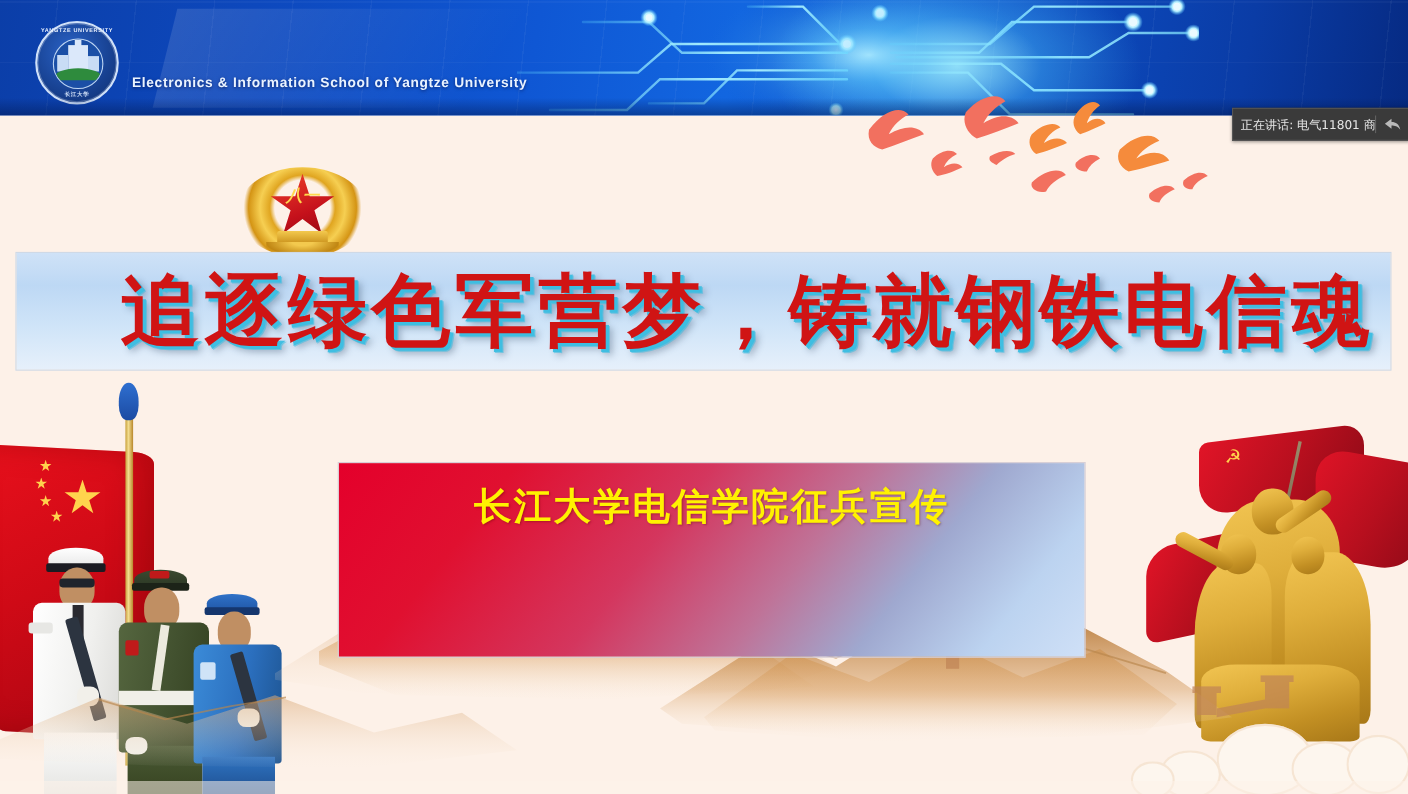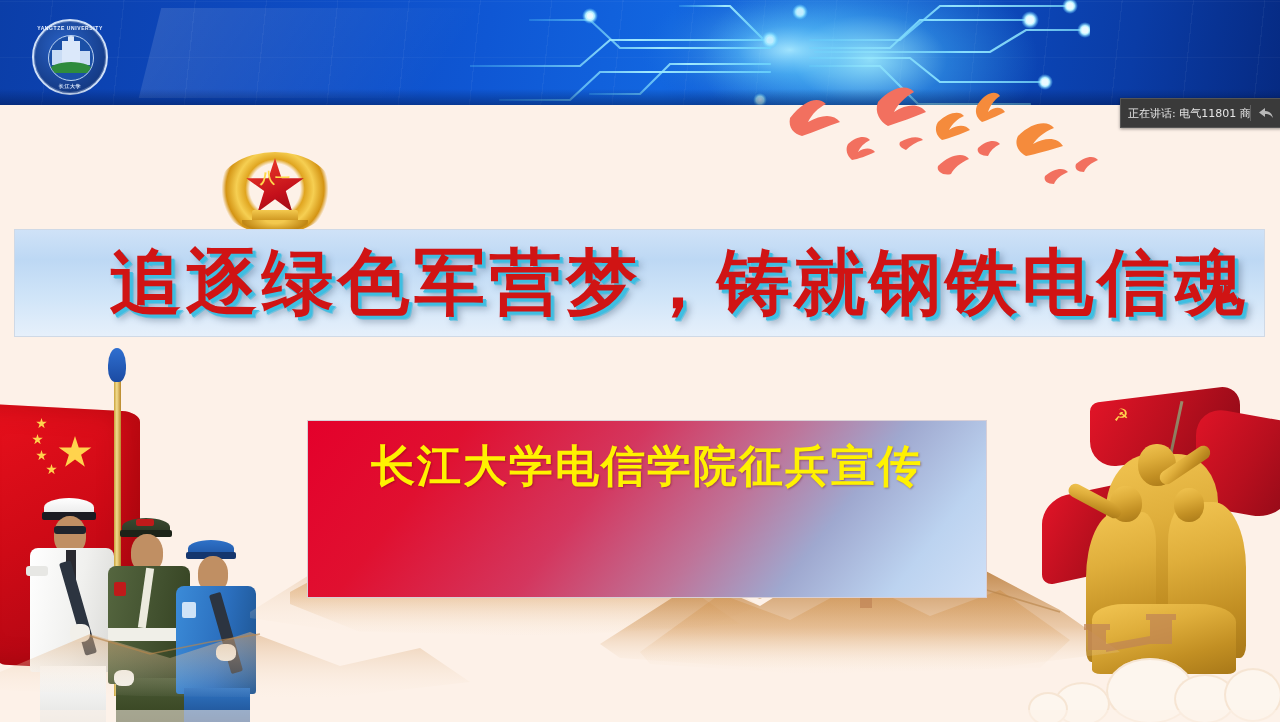--- a/index.html
+++ b/index.html
@@ -49,21 +49,21 @@
   .hdr-title-cn{position:absolute;left:118px;top:22px;color:#ffffff;font-size:37px;
     font-weight:bold;letter-spacing:4px;line-height:1;
     text-shadow:0 2px 5px rgba(0,10,60,.65);font-family:"DejaVu Sans",sans-serif;}
   .hdr-title-en{position:absolute;left:120px;top:68px;color:#eaf3ff;font-size:12.5px;
     font-weight:bold;letter-spacing:.6px;text-shadow:0 1px 3px rgba(0,10,60,.6);}
 
   
   .birds{position:absolute;left:760px;top:78px;width:360px;height:110px;}
 
   
-  .emblem{position:absolute;left:216px;top:144px;width:118px;height:92px;}
+  .emblem{position:absolute;left:216px;top:144px;width:118px;height:92px;font-style:italic;}
   .emb-wreath{position:absolute;left:0;top:8px;width:118px;height:82px;border-radius:50%;
     background:radial-gradient(circle at 50% 45%,rgba(255,215,90,0) 34%,#e0a520 40%,#f6cf52 52%,#d49414 66%,rgba(200,140,20,0) 72%);}
   .emb-star{position:absolute;left:29px;top:14px;width:60px;height:58px;
     background:linear-gradient(160deg,#f0402a,#c4101b 60%,#8c0a12);
     clip-path:polygon(50% 0%,61% 35%,98% 35%,68% 57%,79% 93%,50% 71%,21% 93%,32% 57%,2% 35%,39% 35%);
     filter:drop-shadow(0 1px 2px rgba(120,0,0,.5));}
   .emb-81{position:absolute;left:40px;top:27px;width:38px;text-align:center;color:#ffd84d;
     font-size:15px;font-weight:bold;line-height:1;font-family:"DejaVu Sans",sans-serif;}
   .emb-base{position:absolute;left:36px;top:66px;width:46px;height:12px;
     background:linear-gradient(180deg,#f3c94e,#c9901a);border-radius:2px;}
@@ -83,21 +83,21 @@
       4px 4px 0 rgba(60,190,225,.55),
       6px 6px 7px rgba(40,60,90,.35); padding-left: 40px;}
 
   
   .center-box{position:absolute;left:307px;top:420px;width:678px;height:176px;
     background:linear-gradient(128deg,#e4002b 0%,#e01030 20%,#d4365e 42%,#bf7398 60%,#9fa8cf 74%,#bcd3f0 88%,#cfe0f7 100%);
     border:1px solid #d8cfd6;}
   .center-line{position:absolute;left:0;width:678px;text-align:center;color:#fff200;
     font-family:"DejaVu Sans",sans-serif;font-weight:bold;letter-spacing:2px;
     text-shadow:1px 1px 2px rgba(90,0,0,.35);line-height:1;}
-  .cl1{top:23px;font-size:44px;}
+  .cl1{top:23px;font-size:34px;}
   .cl2{top:79px;font-size:38px;}
   .cl3{top:135px;font-size:34px;}
 
   
   .guard{position:absolute;left:-4px;top:352px;width:300px;height:370px;}
   .flag-cloth{position:absolute;left:-6px;top:56px;width:150px;height:260px;
     background:linear-gradient(150deg,#e8101c 0%,#cf0a16 45%,#a70511 100%);
     border-radius:4px 18px 40% 10%/4px 10px 30% 10%;
     transform:skewY(3deg);box-shadow:inset -16px 0 26px rgba(120,0,0,.35);}
   .flag-star-big{position:absolute;left:62px;top:84px;width:34px;height:33px;background:#ffd34d;
@@ -203,20 +203,21 @@
         <div class="logo-inner">
           <div class="logo-bld"></div>
           <div class="logo-bld2"></div>
           <div class="logo-bld3"></div>
           <div class="logo-green"></div>
         </div>
         <div class="logo-txt-bot">长江大学</div>
       </div>
     </div>
 
+    <div class="hdr-title-en">Electronics &amp; Information School of Yangtze University</div>
     <div class="hdr-bottomdark"></div>
   </div>
 
   <svg class="birds" viewBox="0 0 360 110">
     <g fill="#f2705f">
       <path d="M30 40 C44 22 58 18 66 26 C58 30 52 36 48 44 C62 36 74 36 80 44 C68 48 54 54 42 58 C34 56 28 50 30 40Z"></path>
       <path d="M118 24 C132 8 148 6 154 14 C145 19 138 26 134 34 C148 25 160 26 166 34 C154 39 140 44 128 48 C120 44 114 34 118 24Z"></path>
     </g>
     <g fill="#f58b3c">
       <path d="M178 44 C188 34 200 32 204 38 C197 41 192 46 189 52 C198 46 206 47 210 52 C201 56 190 60 182 62 C176 58 174 50 178 44Z"></path>

